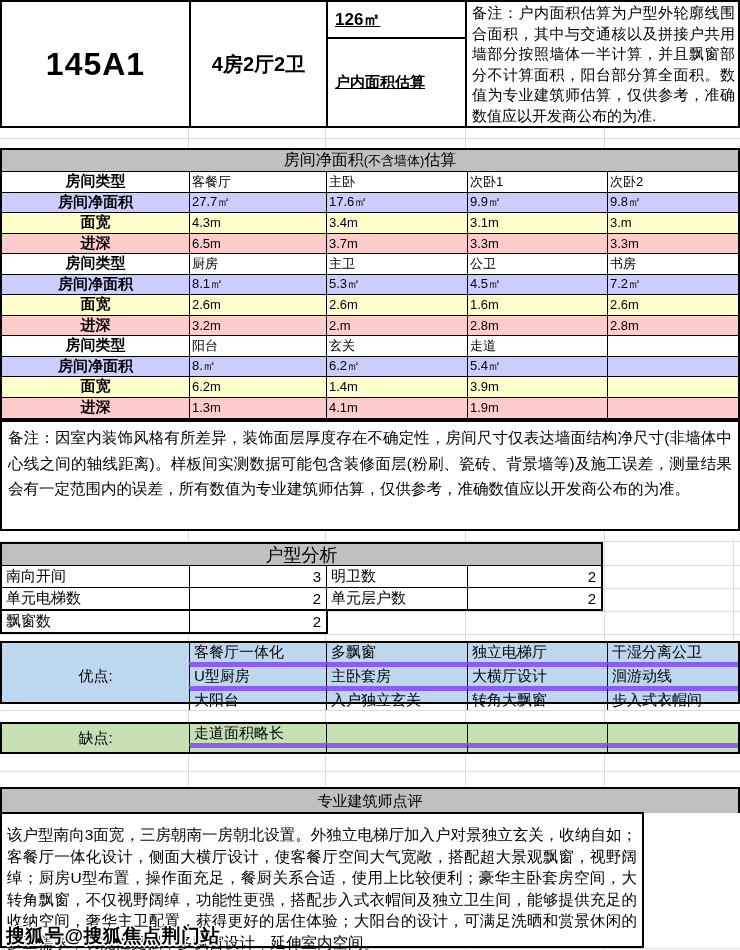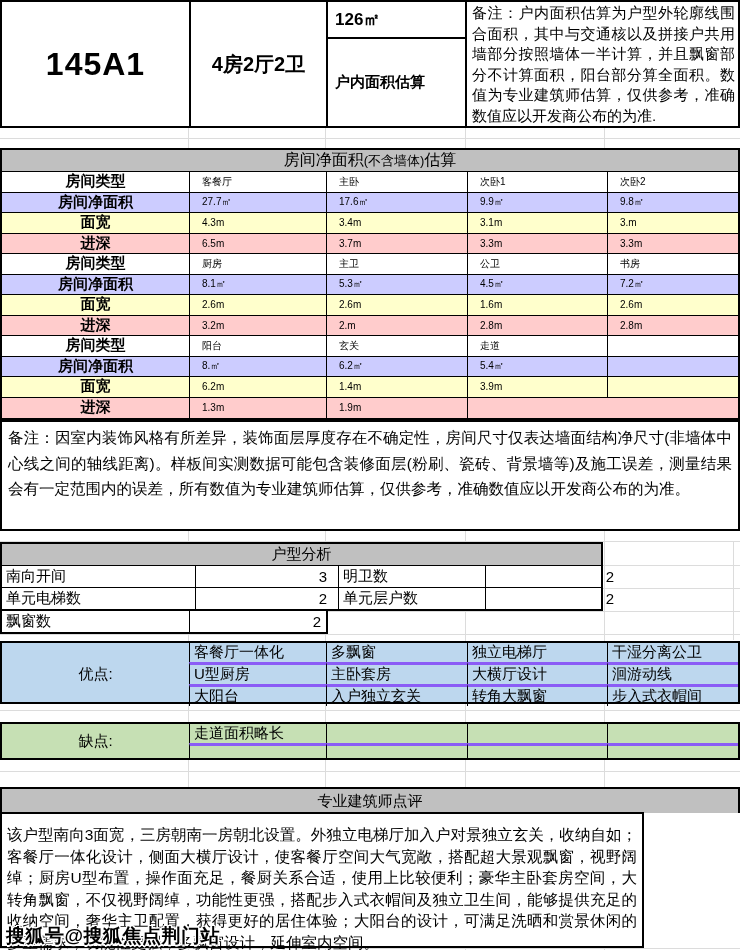--- a/index.html
+++ b/index.html
@@ -14,69 +14,69 @@
 
   .sec{position:absolute;z-index:1;}
 
   
   #top-table{left:0;top:0;width:740px;height:128px;display:grid;
              grid-template-columns:187px 137px 139px 273px;border:2px solid #000;background:#fff;}
   .tt{border-left:2px solid #000;background:#fff;display:flex;align-items:center;}
   .tt:first-child{border-left:none;}
   #cell-unit{justify-content:center;font-size:32px;font-weight:bold;letter-spacing:1px;}
   #cell-layout{justify-content:center;font-size:20px;font-weight:bold;}
-  #col-area{display:grid;grid-template-rows:37px 1fr;border-left:2px solid #000;}
+  #col-area{display:grid;grid-template-rows:37px 1fr;border-left:2px solid #000;text-decoration:underline;}
   #cell-area{display:flex;align-items:center;padding-left:7px;font-size:17px;font-weight:bold;
              border-bottom:2px solid #000;}
   #cell-area-label{display:flex;align-items:center;padding-left:7px;font-size:15px;font-weight:bold;border-radius:12px;}
   #cell-note{font-size:15px;line-height:20.5px;padding:1px 3px 0 5px;display:block;
              text-align:justify;text-justify:inter-ideograph;}
 
   
   #room-table{left:0;top:148px;width:740px;height:272px;border:2px solid #000;background:#fff;}
   #room-title{height:22px;background:#c0c0c0;border-bottom:1px solid #000;
               display:flex;align-items:center;justify-content:center;font-size:16px;}
   #room-title .small{font-size:13px;}
   .r-row{display:grid;grid-template-columns:187px 137px 141px 140px 131px;
          height:20.5px;border-bottom:1px solid #000;}
   .r-row:last-child{border-bottom:none;}
   .r-label{display:flex;align-items:center;justify-content:center;font-weight:bold;font-size:15px;}
-  .r-cell{display:flex;align-items:center;padding-left:12px;font-size:10px;border-left:1px solid #000;}
+  .r-cell{display:flex;align-items:center;padding-left:2px;font-size:13px;border-left:1px solid #000;}
   .row-white{background:#ffffff;} .row-lav{background:#ccccff;}
   .row-yel{background:#ffffcc;}  .row-pink{background:#ffcccc;}
 
   
   #measure-note{left:0;top:420px;width:740px;height:111px;border:2px solid #000;background:#fff;
                 font-size:15.5px;line-height:25.5px;padding:3px 6px;text-align:justify;
                 text-justify:inter-ideograph;}
 
   
   #analysis-main{left:0;top:542px;width:603px;height:69px;border:2px solid #000;background:#fff;}
   #analysis-title{height:22px;background:#c0c0c0;border-bottom:1px solid #000;
-                  display:flex;align-items:center;justify-content:center;font-size:15px;}
-  .a-row{display:grid;grid-template-columns:187px 137px 141px 134px;height:21px;background:#fff;gap:6px;}
+                  display:flex;align-items:center;justify-content:center;font-size:18px;}
+  .a-row{display:grid;grid-template-columns:187px 137px 141px 134px;height:21px;background:#fff;}
   .a-row.second{height:22px;border-top:1px solid #000;}
   .a-label{display:flex;align-items:center;padding-left:4px;font-size:15px;}
   .a-value{display:flex;align-items:center;justify-content:flex-end;padding-right:5px;font-size:15px;
            border-left:1px solid #000;}
   .a-label.mid{border-left:1px solid #000;}
   #analysis-tail{left:0;top:611px;width:328px;height:23px;border:2px solid #000;border-top:none;
                  background:#fff;display:grid;grid-template-columns:187px 137px;}
 
   
   #pros{left:0;top:641px;width:740px;height:63px;border:2px solid #000;display:grid;
         grid-template-columns:187px 137px 141px 140px 131px;grid-template-rows:repeat(3,1fr);
         background:#bdd7ee;}
-  #cons{left:0;top:722px;width:740px;height:38px;border:2px solid #000;display:grid;
+  #cons{left:0;top:722px;width:740px;height:32px;border:2px solid #000;display:grid;
         grid-template-columns:187px 137px 141px 140px 131px;grid-template-rows:repeat(2,1fr);
         background:#c6e0b4;}
   .pc-label{display:flex;align-items:center;justify-content:center;font-size:15px;}
   #pros .pc-label{grid-row:1/span 3;} #cons .pc-label{grid-row:1/span 2;}
   .pc-item{display:flex;align-items:center;padding-left:4px;font-size:15px;border-left:1px solid #000;}
-  .pc-item.topline{border-top:3px solid #8b5cf6;}
+  .pc-item.topline{border-top:5px solid #8b5cf6;}
 
   
   #review-header{left:0;top:787px;width:740px;height:26px;background:#c0c0c0;
                  border:2px solid #000;border-bottom:none;
                  display:flex;align-items:center;justify-content:center;font-size:15px;}
   #review-box{left:0;top:812px;width:644px;height:136px;border:2px solid #000;background:#fff;
               font-size:15.5px;line-height:21.5px;padding:10px 5px 0 5px;text-align:justify;
               text-justify:inter-ideograph;}
   #watermark{position:absolute;left:6px;top:923px;z-index:2;font-size:19px;font-weight:bold;
              letter-spacing:0.5px;color:#000;
@@ -195,20 +195,21 @@
         <div class="r-row row-yel">
           <div class="r-label">面宽</div>
           <div class="r-cell">6.2m</div>
           <div class="r-cell">1.4m</div>
           <div class="r-cell">3.9m</div>
           <div class="r-cell"></div>
         </div>
         <div class="r-row row-pink">
           <div class="r-label">进深</div>
           <div class="r-cell">1.3m</div>
+          <div class="r-cell">4.1m</div>
           <div class="r-cell">1.9m</div>
           <div class="r-cell"></div>
         </div>
       </div>
   </div>
 
   <div id="measure-note" class="sec">备注：因室内装饰风格有所差异，装饰面层厚度存在不确定性，房间尺寸仅表达墙面结构净尺寸(非墙体中心线之间的轴线距离)。样板间实测数据可能包含装修面层(粉刷、瓷砖、背景墙等)及施工误差，测量结果会有一定范围内的误差，所有数值为专业建筑师估算，仅供参考，准确数值应以开发商公布的为准。</div>
 
   <div id="analysis-main" class="sec">
     <div id="analysis-title">户型分析</div>

